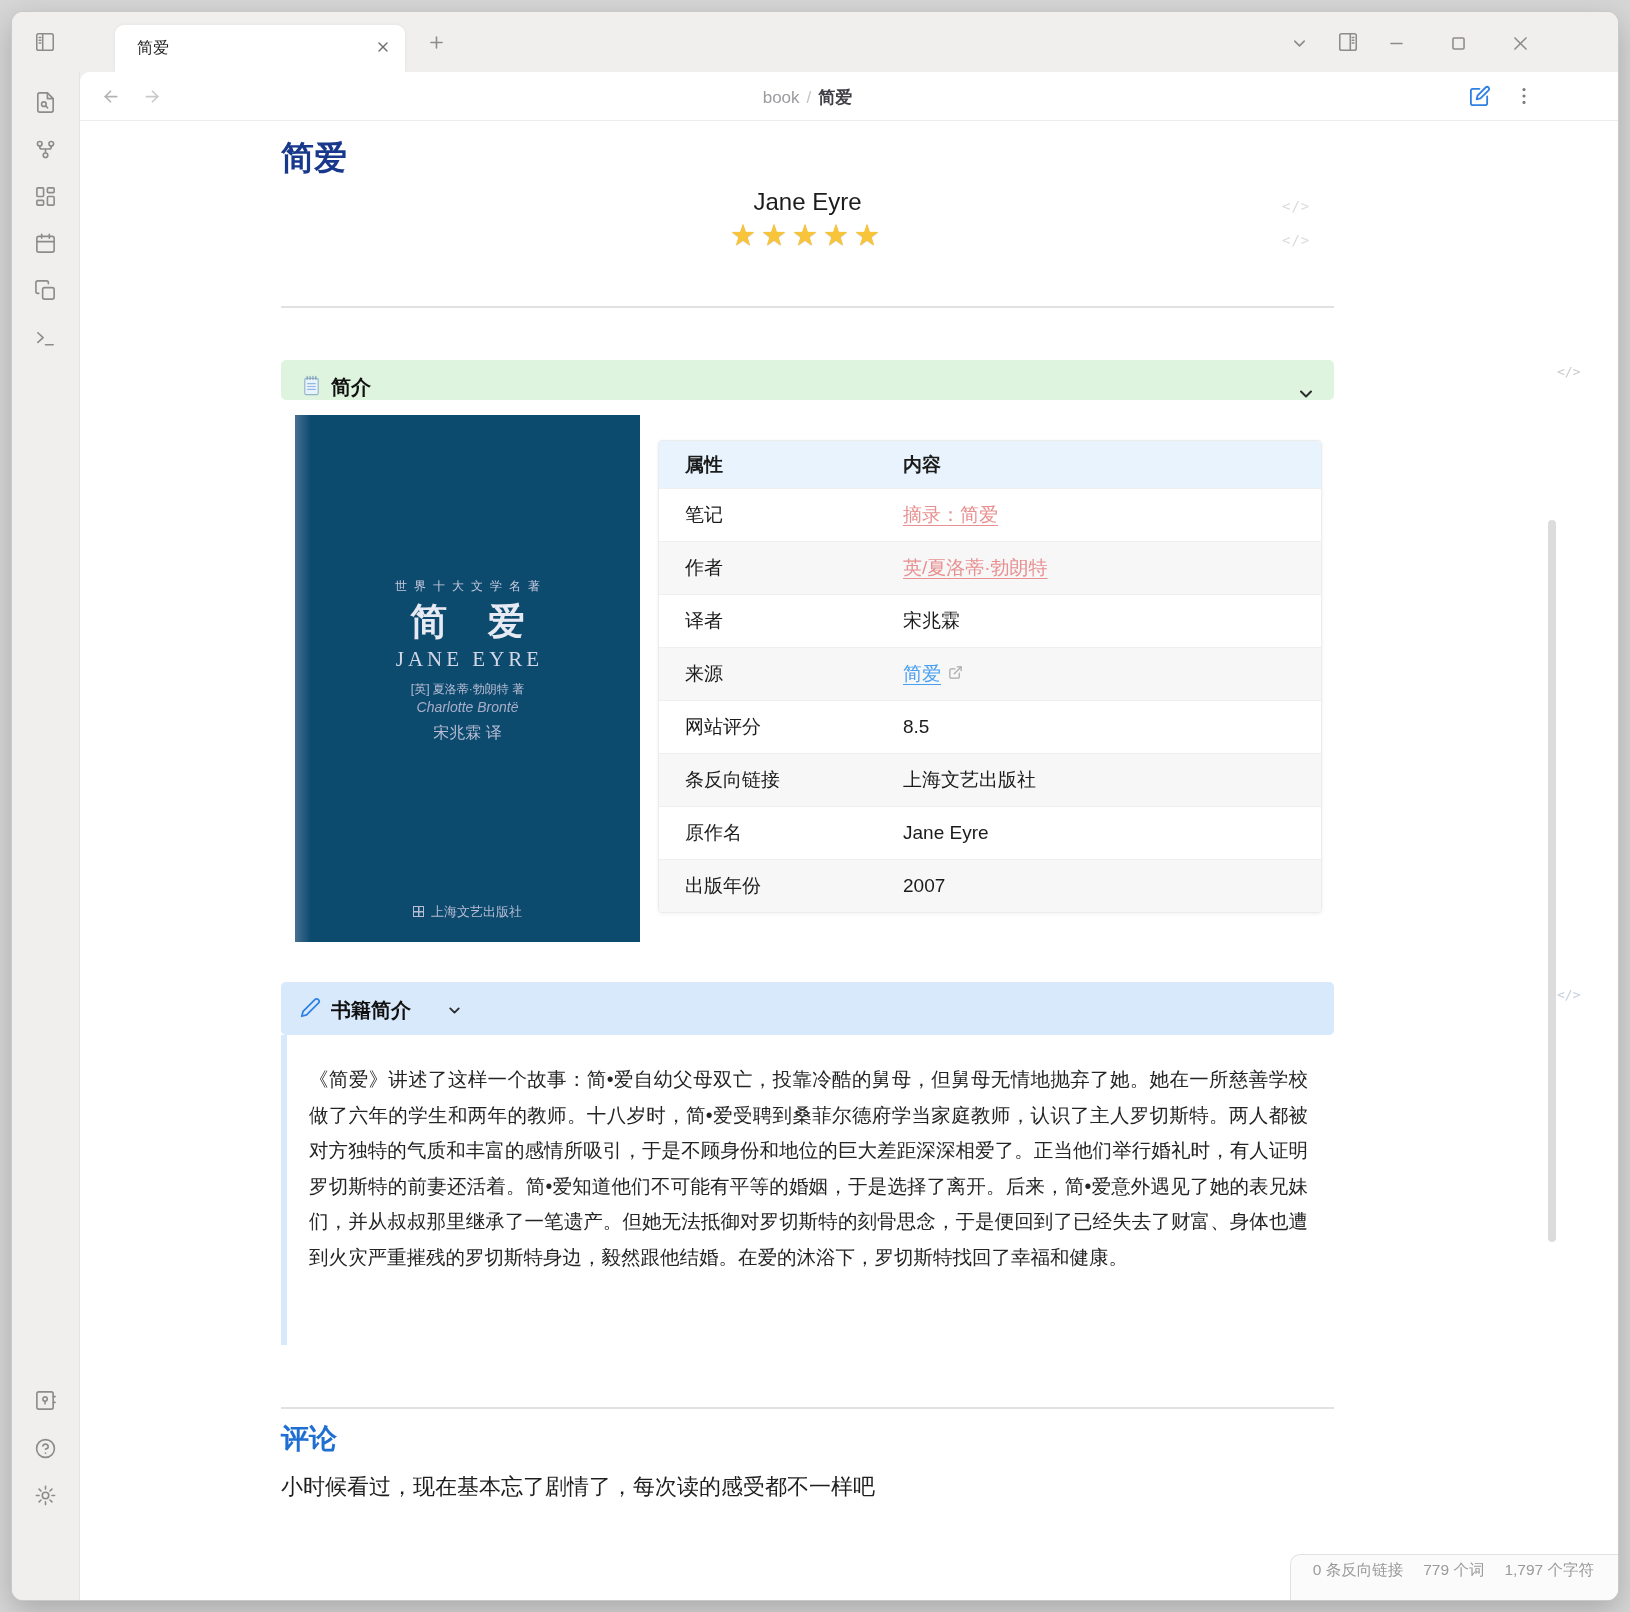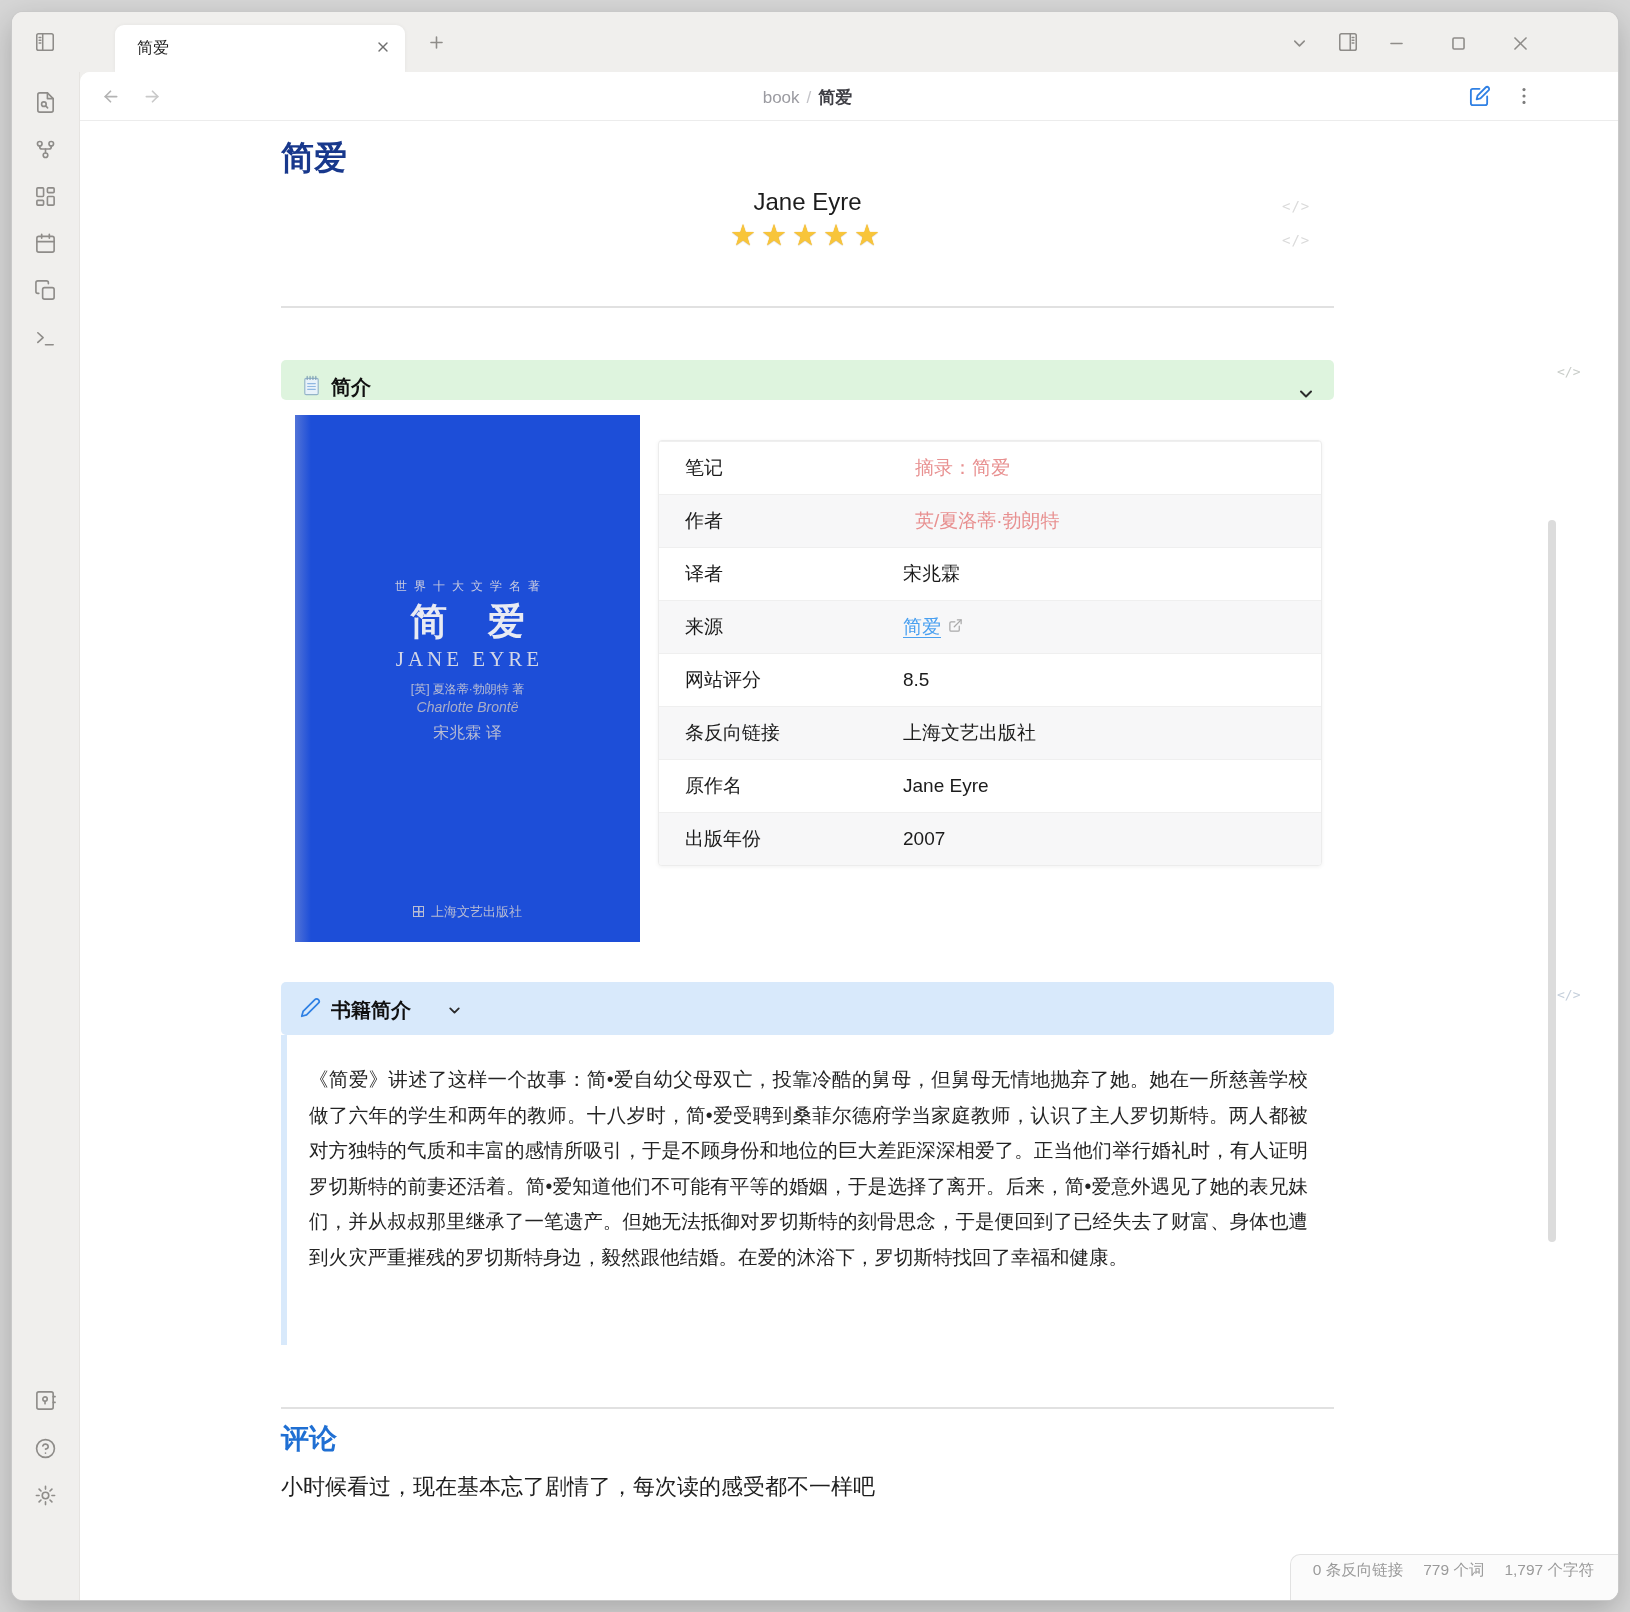--- a/index.html
+++ b/index.html
@@ -52,21 +52,21 @@
   .callout-head .co-title { position:absolute; left:50px; top:14px; font-size:20px; font-weight:700; color:#101010; }
   .co-green { background:#def4de; }
   .co-blue  { background:#d8e9fb; }
   .co-icon { position:absolute; left:19px; top:14px; }
   .co-chevron { position:absolute; color:#2b2b2b; }
   .co-code { position:absolute; left:1276px; font-family:"DejaVu Sans Mono", monospace;
              font-size:13px; color:#c9cdc9; cursor:pointer; }
 
   
   .cover { position:absolute; left:283px; top:403px; width:345px; height:527px;
-           background:#1d4ed8; overflow:hidden; }
+           background:#0c4a6e; overflow:hidden; }
   .cover::before { content:""; position:absolute; left:0; top:0; bottom:0; width:16px;
                    background:linear-gradient(90deg, rgba(180,185,215,.35), rgba(180,185,215,0)); }
   .cover div { position:absolute; left:0; width:100%; text-align:center; }
   .cv-series { top:31%; font-size:12px; letter-spacing:7px; color:#c7cadf; padding-left:7px; }
   .cv-title  { top:34.5%; font-family:"Liberation Serif", serif; font-size:37px; font-weight:700;
                color:#e8eaf3; letter-spacing:1.1em; padding-left:1.1em; }
   .cv-title-en { top:44%; font-family:"Liberation Serif", serif; font-size:21px; letter-spacing:4px;
                  color:#d4d7e6; padding-left:4px; }
   .cv-author { top:50.5%; font-size:12px; color:#b9bdd4; }
   .cv-author-en { top:53.8%; font-family:Liberation Sans, sans-serif; font-style:italic; font-size:14px; color:#a8adc8; }
@@ -78,21 +78,21 @@
                                        linear-gradient(#b9bdd4,#b9bdd4) 0 50%/100% 1.5px no-repeat; }
 
   
   .ptable { position:absolute; left:646px; top:428px; width:664px; border:1px solid #ececec;
             border-radius:4px; background:#fff; box-shadow:0 1px 4px rgba(0,0,0,.06); overflow:hidden; }
   .prow { display:flex; align-items:center; height:53px; border-top:1px solid #efefef; font-size:19px; color:#1b1b1b; }
   .prow.head { height:47px; background:#e8f3fd; border-top:none; font-weight:700; }
   .prow.stripe { background:#f7f7f8; }
   .pcell-label { width:244px; padding-left:26px; flex:none; }
   .pcell-value { flex:1; padding-right:10px; display:flex; align-items:center; gap:7px; }
-  a.link-unresolved { color:#e89090; text-underline-offset:4px; cursor:pointer;margin-left:12px; }
+  a.link-unresolved { color:#e89090; text-decoration:underline; text-underline-offset:4px; cursor:pointer; }
   a.link-external { color:#4aa0f0; text-decoration:underline; text-underline-offset:4px; cursor:pointer; }
   .ext-ic { color:#a9a9a9; }
 
   
   .co-body { position:absolute; left:269px; top:1023px; width:1053px; min-height:310px;
              background:#fff; border-left:6px solid #d8e9fb; padding:27px 26px 30px 22px; }
   .co-body p { font-size:19.5px; line-height:35.6px; color:#242424; text-align:justify; }
 
   .h2-title { position:absolute; left:269px; top:1408px; font-size:28px; font-weight:700; color:#1f6fd3; }
   .comment-line { position:absolute; left:269px; top:1460px; width:1053px; font-size:22px; color:#1e1e1e; }
@@ -304,20 +304,24 @@
       <div class="cv-series">世界十大文学名著</div>
       <div class="cv-title">简爱</div>
       <div class="cv-title-en">JANE EYRE</div>
       <div class="cv-author">[英] 夏洛蒂·勃朗特  著</div>
       <div class="cv-author-en">Charlotte Brontë</div>
       <div class="cv-translator">宋兆霖 译</div>
       <div class="cv-publisher"><span class="pub-logo"></span><span>上海文艺出版社</span></div>
     </div>
 
     <div class="ptable">
+      <div class="prow head">
+        <span class="pcell-label">属性</span>
+        <span class="pcell-value">内容</span>
+      </div>
       <div class="prow">
         <span class="pcell-label">笔记</span>
         <span class="pcell-value">
             <a class="link-unresolved">摘录：简爱</a>
           </span>
       </div>
       <div class="prow stripe">
         <span class="pcell-label">作者</span>
         <span class="pcell-value">
             <a class="link-unresolved">英/夏洛蒂·勃朗特</a>

